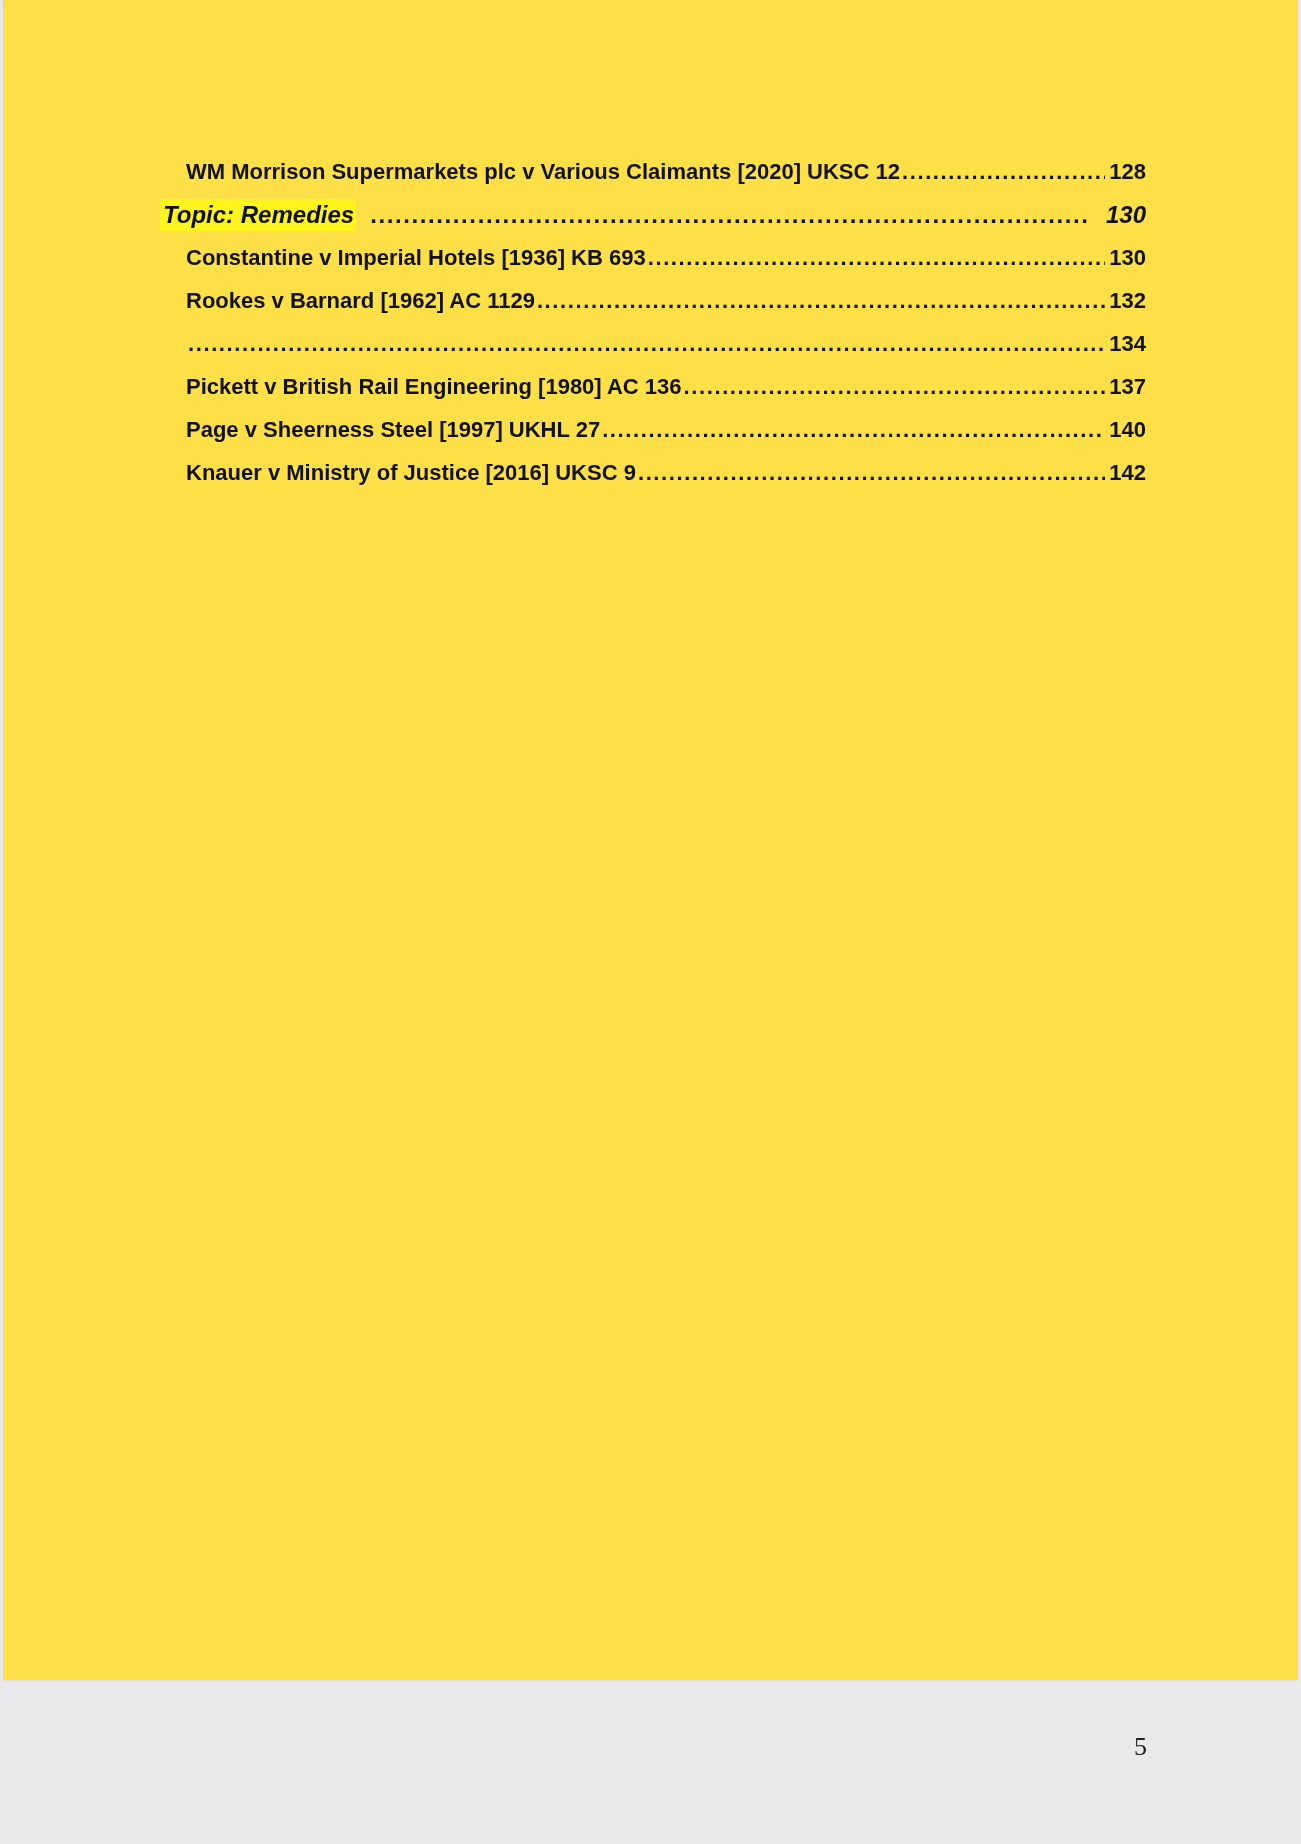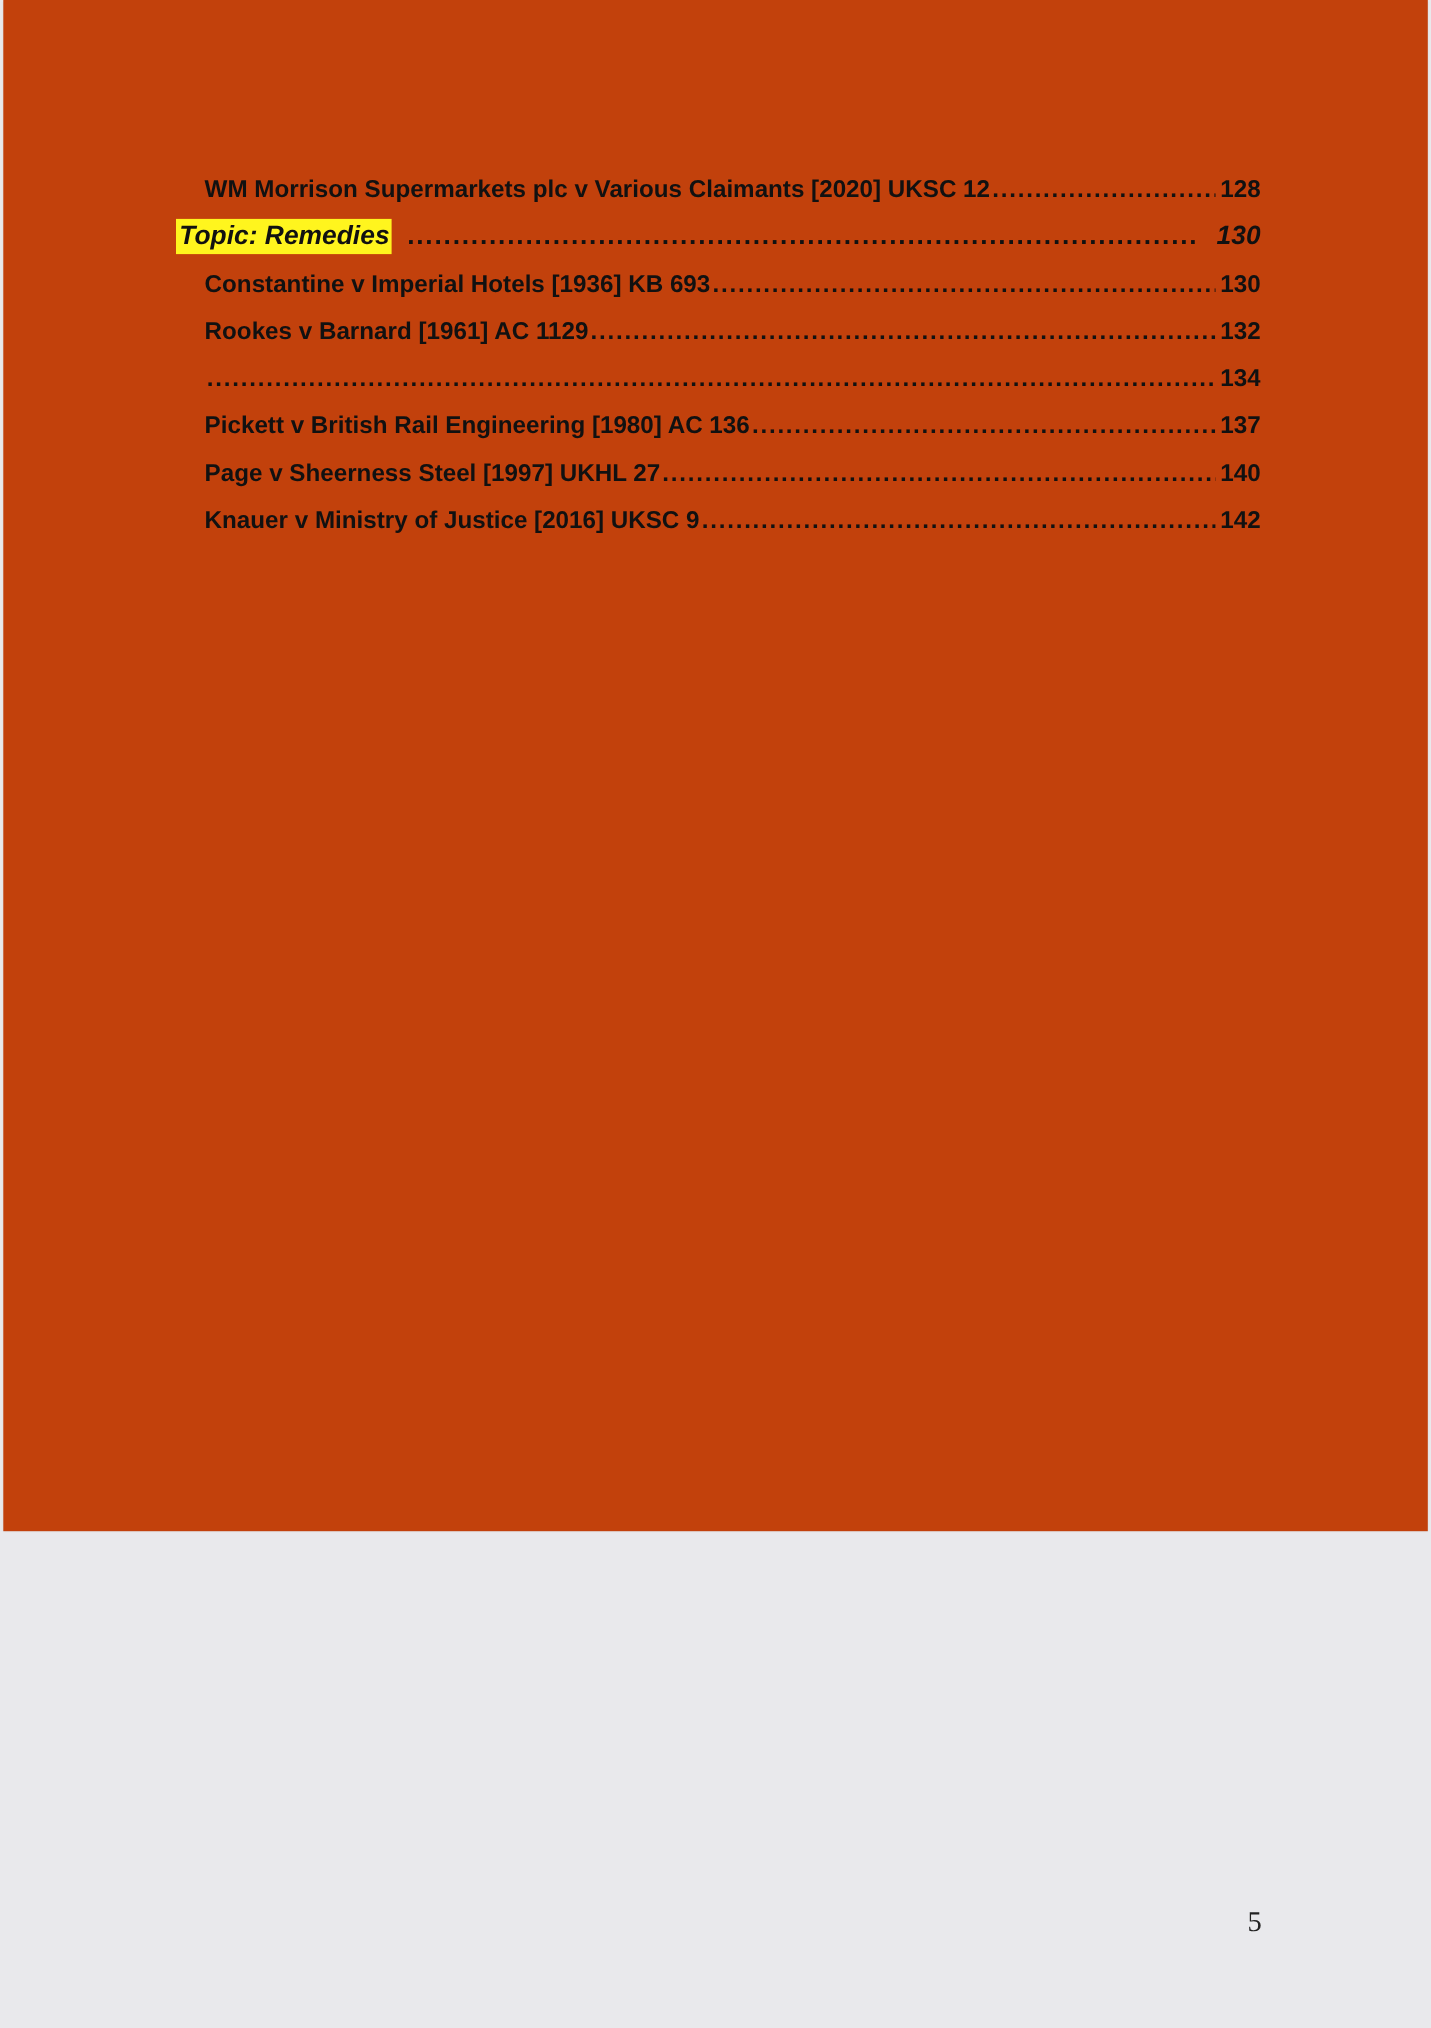--- a/index.html
+++ b/index.html
@@ -12,22 +12,22 @@
       background: #e9e9ec;
       position: relative;
       overflow: hidden;
       font-family: "Liberation Sans", sans-serif;
     }
     .page {
       position: absolute;
       left: 3px;
       top: 0;
       width: 1295px;
-      height: 1392px;
-      background: #c2410c;
+      height: 1680px;
+      background: #fde047;
       box-shadow: 0 1px 2px rgba(0,0,0,0.06);
     }
     .toc {
       position: absolute;
       left: 157px;
       top: 150px;
       width: 986px;
     }
     .toc-row {
       position: relative;
@@ -102,21 +102,21 @@
       <span class="toc-page">130</span>
     </div>
 
     <div class="toc-row entry">
       <span class="toc-title">Constantine v Imperial Hotels [1936] KB 693</span>
       <span class="leader"></span>
       <span class="toc-page">130</span>
     </div>
 
     <div class="toc-row entry">
-      <span class="toc-title">Rookes v Barnard [1961] AC 1129</span>
+      <span class="toc-title">Rookes v Barnard [1962] AC 1129</span>
       <span class="leader"></span>
       <span class="toc-page">132</span>
     </div>
 
     <div class="toc-row entry">
       <span class="leader"></span>
       <span class="toc-page">134</span>
     </div>
 
     <div class="toc-row entry">

